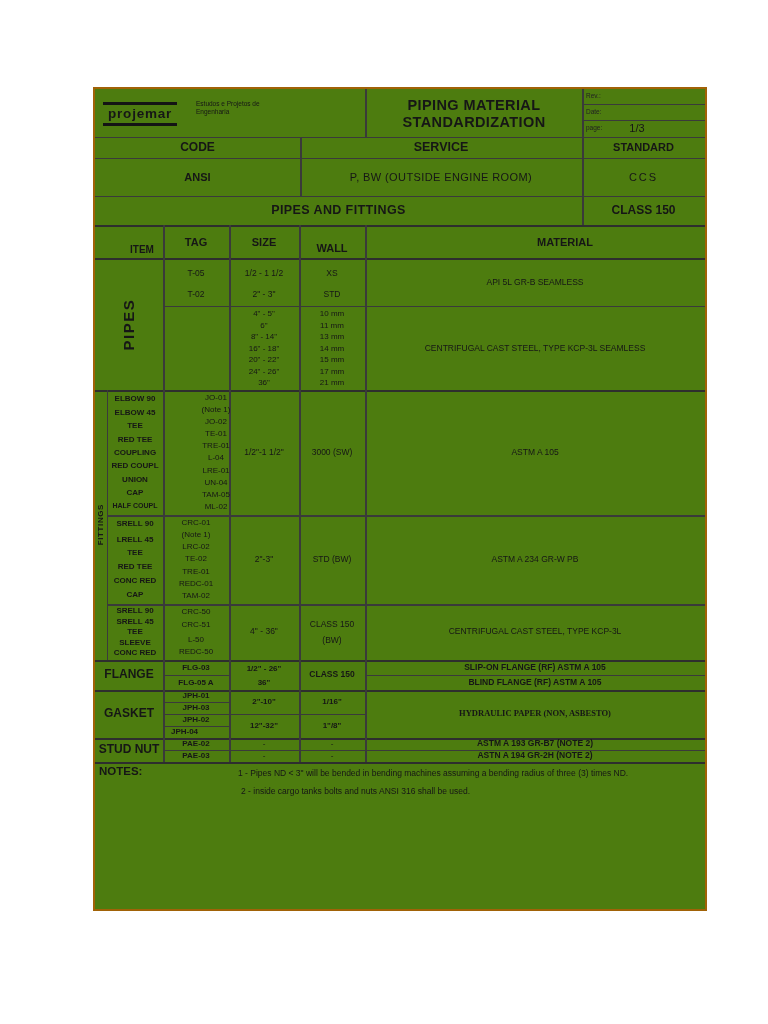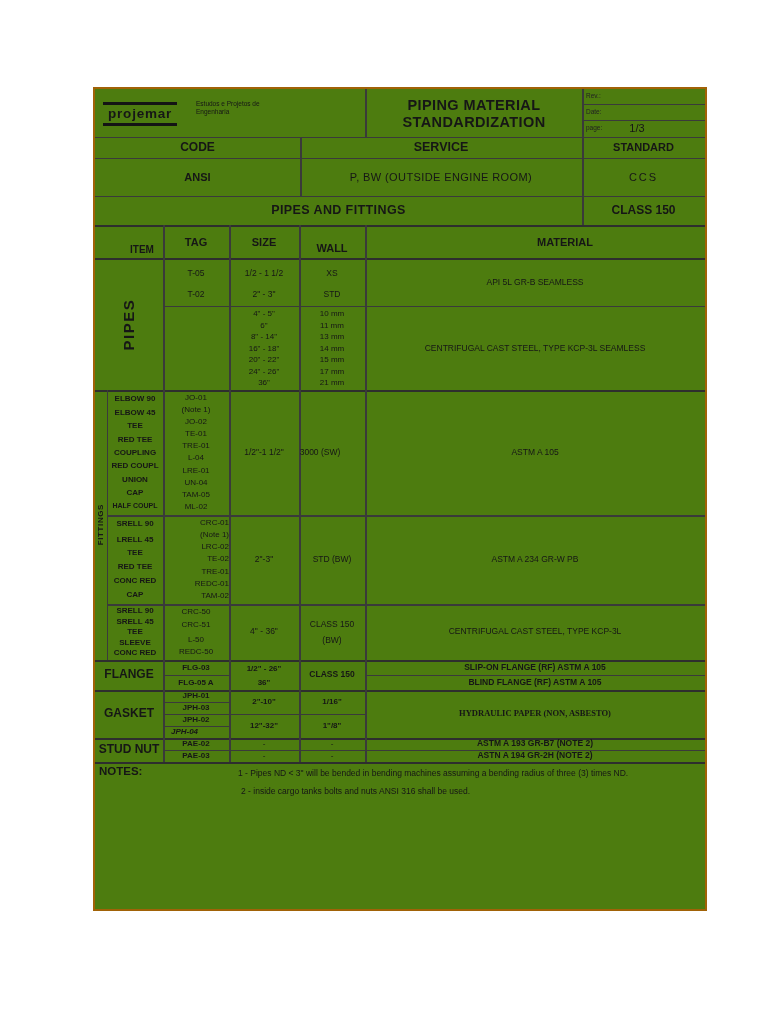--- a/index.html
+++ b/index.html
@@ -140,46 +140,46 @@
     <span></span>
     <span>ELBOW 45</span>
     <span>TEE</span>
     <span>RED TEE</span>
     <span>COUPLING</span>
     <span>RED COUPL</span>
     <span>UNION</span>
     <span>CAP</span>
     <span style="font-size:7px;">HALF COUPL</span>
   </div>
-  <div class="stack f8" style="left:68px;top:303px;width:66px;height:121px;line-height:12.1px;">
+  <div class="stack f8" style="left:68px;top:303px;width:66px;height:121px;line-height:12.1px;padding-left:20px;">
     <span>JO-01</span>
     <span>(Note 1)</span>
     <span>JO-02</span>
     <span>TE-01</span>
     <span>TRE-01</span>
     <span>L-04</span>
     <span>LRE-01</span>
     <span>UN-04</span>
     <span>TAM-05</span>
     <span>ML-02</span>
   </div>
   <div class="cell f85" style="left:134px;top:301px;width:70px;height:125px;">1/2"-1 1/2"</div>
-  <div class="cell f85" style="left:192px;top:301px;width:66px;height:125px;">3000 (SW)</div>
+  <div class="cell f85" style="left:204px;top:301px;width:66px;height:125px;">3000 (SW)</div>
   <div class="cell f85" style="left:270px;top:301px;width:340px;height:125px;">ASTM A 105</div>
 
   <div class="stack f8 b" style="left:12px;top:428px;width:56px;height:85px;line-height:12.1px;">
     <span>SRELL 90</span>
     <span></span>
     <span>LRELL 45</span>
     <span>TEE</span>
     <span>RED TEE</span>
     <span>CONC RED</span>
     <span>CAP</span>
   </div>
-  <div class="stack f8" style="left:68px;top:428px;width:66px;height:85px;line-height:12.1px;align-items:flex-end;">
+  <div class="stack f8" style="left:68px;top:428px;width:66px;height:85px;line-height:12.1px;">
     <span>CRC-01</span>
     <span>(Note 1)</span>
     <span>LRC-02</span>
     <span>TE-02</span>
     <span>TRE-01</span>
     <span>REDC-01</span>
     <span>TAM-02</span>
   </div>
   <div class="cell f85" style="left:134px;top:426px;width:70px;height:89px;">2"-3"</div>
   <div class="cell f85" style="left:204px;top:426px;width:66px;height:89px;">STD (BW)</div>
@@ -214,21 +214,21 @@
     <span>36"</span>
   </div>
   <div class="cell f85 b" style="left:204px;top:571px;width:66px;height:30px;">CLASS 150</div>
   <div class="cell f85 b" style="left:270px;top:571px;width:340px;height:15px;">SLIP-ON FLANGE (RF) ASTM A 105</div>
   <div class="cell f85 b" style="left:270px;top:586px;width:340px;height:15px;">BLIND FLANGE (RF) ASTM A 105</div>
 
   <div class="cell f12 b" style="left:0;top:601px;width:68px;height:48px;">GASKET</div>
   <div class="cell f8 b" style="left:68px;top:601px;width:66px;height:12px;">JPH-01</div>
   <div class="cell f8 b" style="left:68px;top:613px;width:66px;height:12px;">JPH-03</div>
   <div class="cell f8 b" style="left:68px;top:625px;width:66px;height:12px;">JPH-02</div>
-  <div class="cell f8 b" style="left:68px;top:637px;width:43px;height:12px;font-style:italic;">JPH-04</div>
+  <div class="cell f8 b" style="left:68px;top:637px;width:43px;height:12px;">JPH-04</div>
   <div class="cell f8 b" style="left:134px;top:601px;width:70px;height:24px;">2"-10"</div>
   <div class="cell f8 b" style="left:134px;top:625px;width:70px;height:24px;">12"-32"</div>
   <div class="cell f8 b" style="left:204px;top:601px;width:66px;height:24px;">1/16"</div>
   <div class="cell f8 b" style="left:204px;top:625px;width:66px;height:24px;">1"/8"</div>
   <div class="cell f85 b" style="left:270px;top:601px;width:340px;height:48px;font-family:Liberation Serif, serif;">HYDRAULIC PAPER (NON, ASBESTO)</div>
 
   <div class="cell f12 b" style="left:0;top:649px;width:68px;height:24px;">STUD NUT</div>
   <div class="cell f8 b" style="left:68px;top:649px;width:66px;height:12px;">PAE-02</div>
   <div class="cell f8 b" style="left:68px;top:661px;width:66px;height:12px;">PAE-03</div>
   <div class="cell f8" style="left:134px;top:649px;width:70px;height:12px;">-</div>

